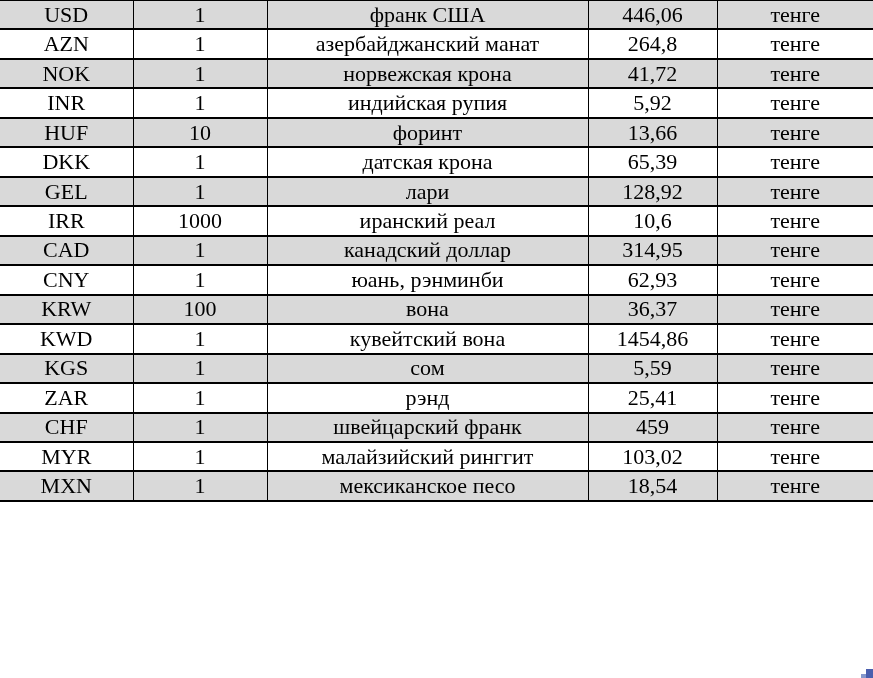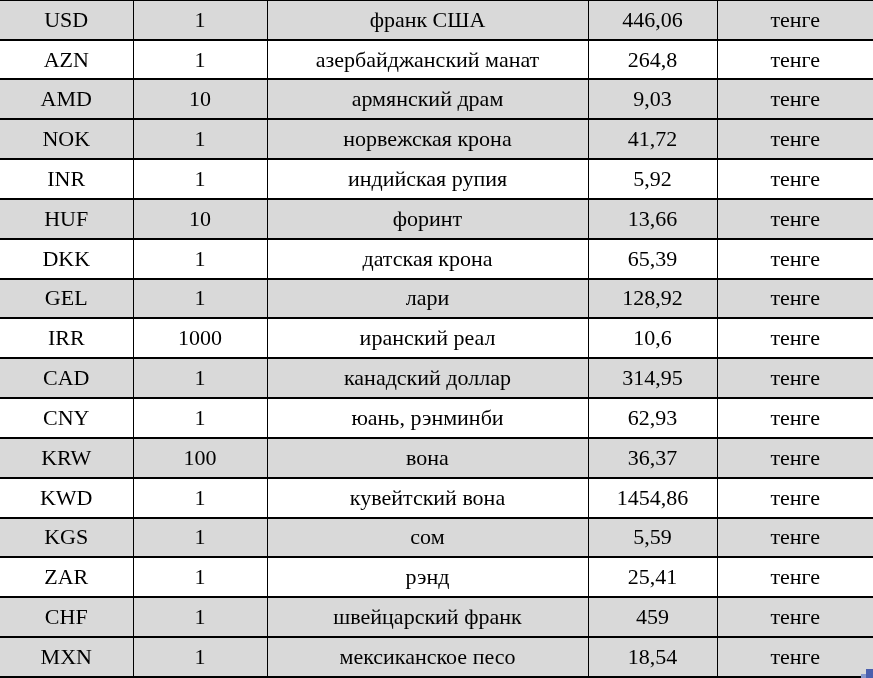--- a/index.html
+++ b/index.html
@@ -15,21 +15,21 @@
     background: #ffffff;
     font-family: "Liberation Serif", "DejaVu Serif", serif;
     overflow: hidden;
   }
   .screen {
     position: relative;
     width: 873px; height: 678px;
     overflow: hidden;
   }
   table.rates {
-    width: 873px; height: 678px;
+    width: 873px; height: 502px;
     border-collapse: collapse;
     table-layout: fixed;
     padding-left: 17px;
   }
   table.rates td {
     border-top: 2px solid var(--border);
     border-bottom: 2px solid var(--border);
     border-left: 1px solid var(--border);
     border-right: 1px solid var(--border);
     text-align: center;
@@ -84,27 +84,20 @@
       <td>тенге</td>
     </tr>
         <tr>
       <td>AZN</td>
       <td>1</td>
       <td>азербайджанский манат</td>
       <td>264,8</td>
       <td>тенге</td>
     </tr>
         <tr class="shaded">
-      <td>AMD</td>
-      <td>10</td>
-      <td>армянский драм</td>
-      <td>9,03</td>
-      <td>тенге</td>
-    </tr>
-        <tr class="shaded">
       <td>NOK</td>
       <td>1</td>
       <td>норвежская крона</td>
       <td>41,72</td>
       <td>тенге</td>
     </tr>
         <tr>
       <td>INR</td>
       <td>1</td>
       <td>индийская рупия</td>
@@ -181,20 +174,27 @@
       <td>25,41</td>
       <td>тенге</td>
     </tr>
         <tr class="shaded">
       <td>CHF</td>
       <td>1</td>
       <td>швейцарский франк</td>
       <td>459</td>
       <td>тенге</td>
     </tr>
+        <tr>
+      <td>MYR</td>
+      <td>1</td>
+      <td>малайзийский ринггит</td>
+      <td>103,02</td>
+      <td>тенге</td>
+    </tr>
         <tr class="shaded">
       <td>MXN</td>
       <td>1</td>
       <td>мексиканское песо</td>
       <td>18,54</td>
       <td>тенге</td>
     </tr>
       </tbody>
   </table>
 

